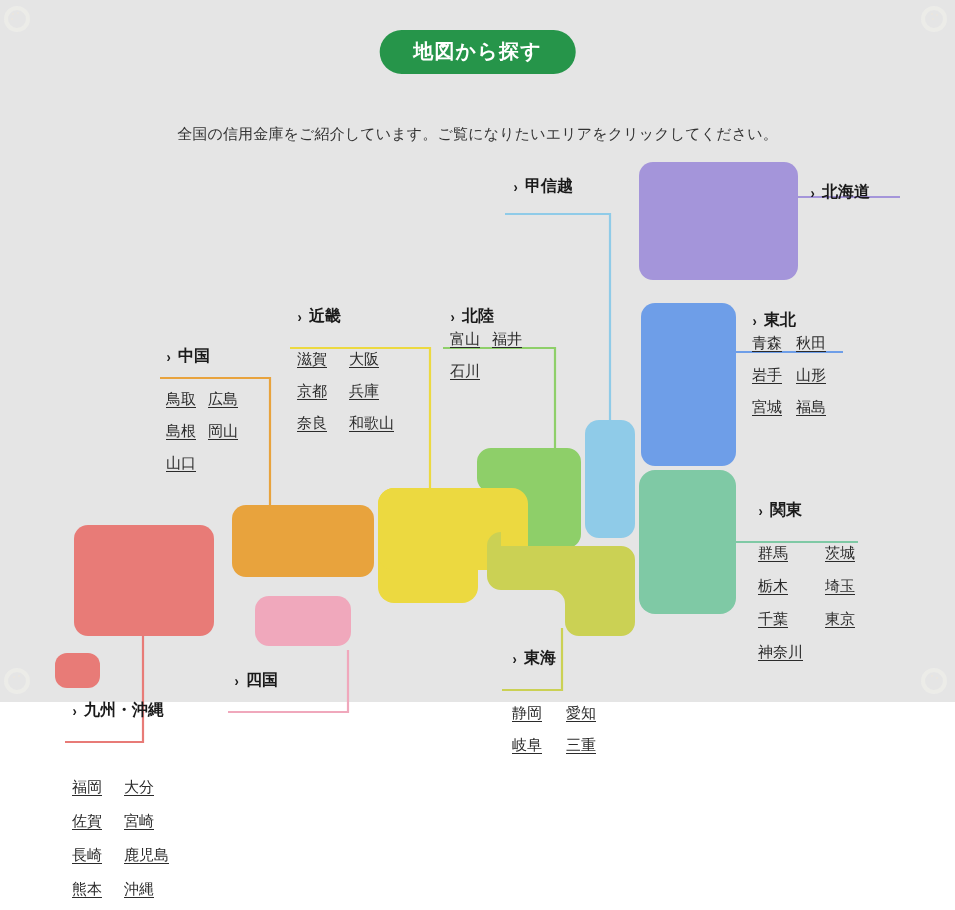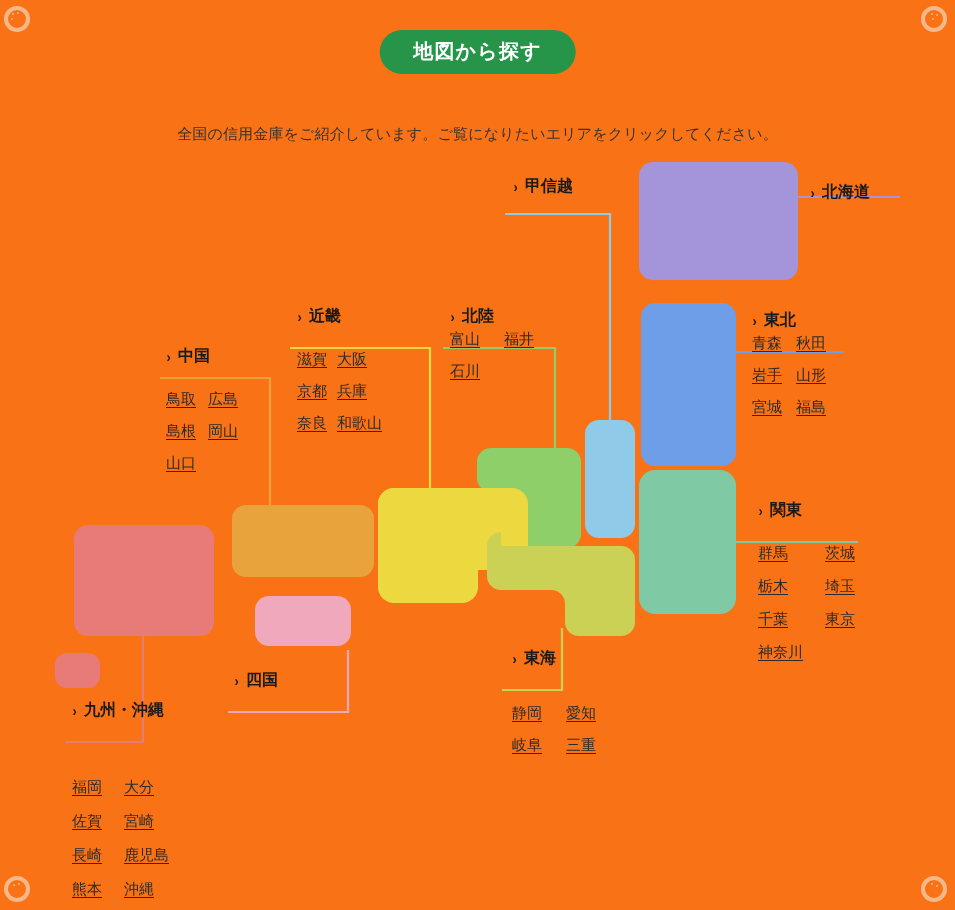--- a/index.html
+++ b/index.html
@@ -3,21 +3,21 @@
 <meta charset="utf-8">
 <style>
   * { box-sizing: border-box; }
   html, body {
     margin: 0; padding: 0;
     width: 955px; height: 910px;
     background: #ffffff;
     font-family: "Liberation Sans", "DejaVu Sans", sans-serif;
     overflow: hidden;
   }
-  #page { position: relative; width: 955px; height: 910px; background:#f97316; }
+  #page { position: relative; width: 955px; height: 702px; background:#e5e5e5; }
 
   
   .corner-deco { position: absolute; width: 26px; height: 26px; opacity: .55; }
   .corner-deco svg { display:block; width:26px; height:26px; }
   .deco-tl { left: 4px;  top: 6px; }
   .deco-tr { right: 8px; top: 6px; }
   .deco-bl { left: 4px;  bottom: 8px; }
   .deco-br { right: 8px; bottom: 8px; }
 
   
@@ -208,21 +208,21 @@
       <span class="pref">東京</span>
       <span class="pref">神奈川</span>
     </div>
   </div>
 
   <div class="region" style="left:450px; top:308px;">
     <div class="region-head">
       <span class="chev">›</span>
       <span>北陸</span>
     </div>
-    <div class="pref-grid" style="column-gap:24px;">
+    <div class="pref-grid" style="column-gap:12px;">
       <span class="pref">富山</span>
       <span class="pref">福井</span>
       <span class="pref">石川</span>
     </div>
   </div>
 
   <div class="region" style="left:512px; top:650px;">
     <div class="region-head">
       <span class="chev">›</span>
       <span>東海</span>
@@ -233,21 +233,21 @@
       <span class="pref">岐阜</span>
       <span class="pref">三重</span>
     </div>
   </div>
 
   <div class="region" style="left:297px; top:308px;">
     <div class="region-head">
       <span class="chev">›</span>
       <span>近畿</span>
     </div>
-    <div class="pref-grid" style="margin-top:26px; column-gap:10px;">
+    <div class="pref-grid" style="margin-top:26px; column-gap:22px;">
       <span class="pref">滋賀</span>
       <span class="pref">大阪</span>
       <span class="pref">京都</span>
       <span class="pref">兵庫</span>
       <span class="pref">奈良</span>
       <span class="pref">和歌山</span>
     </div>
   </div>
 
   <div class="region" style="left:166px; top:348px;">

